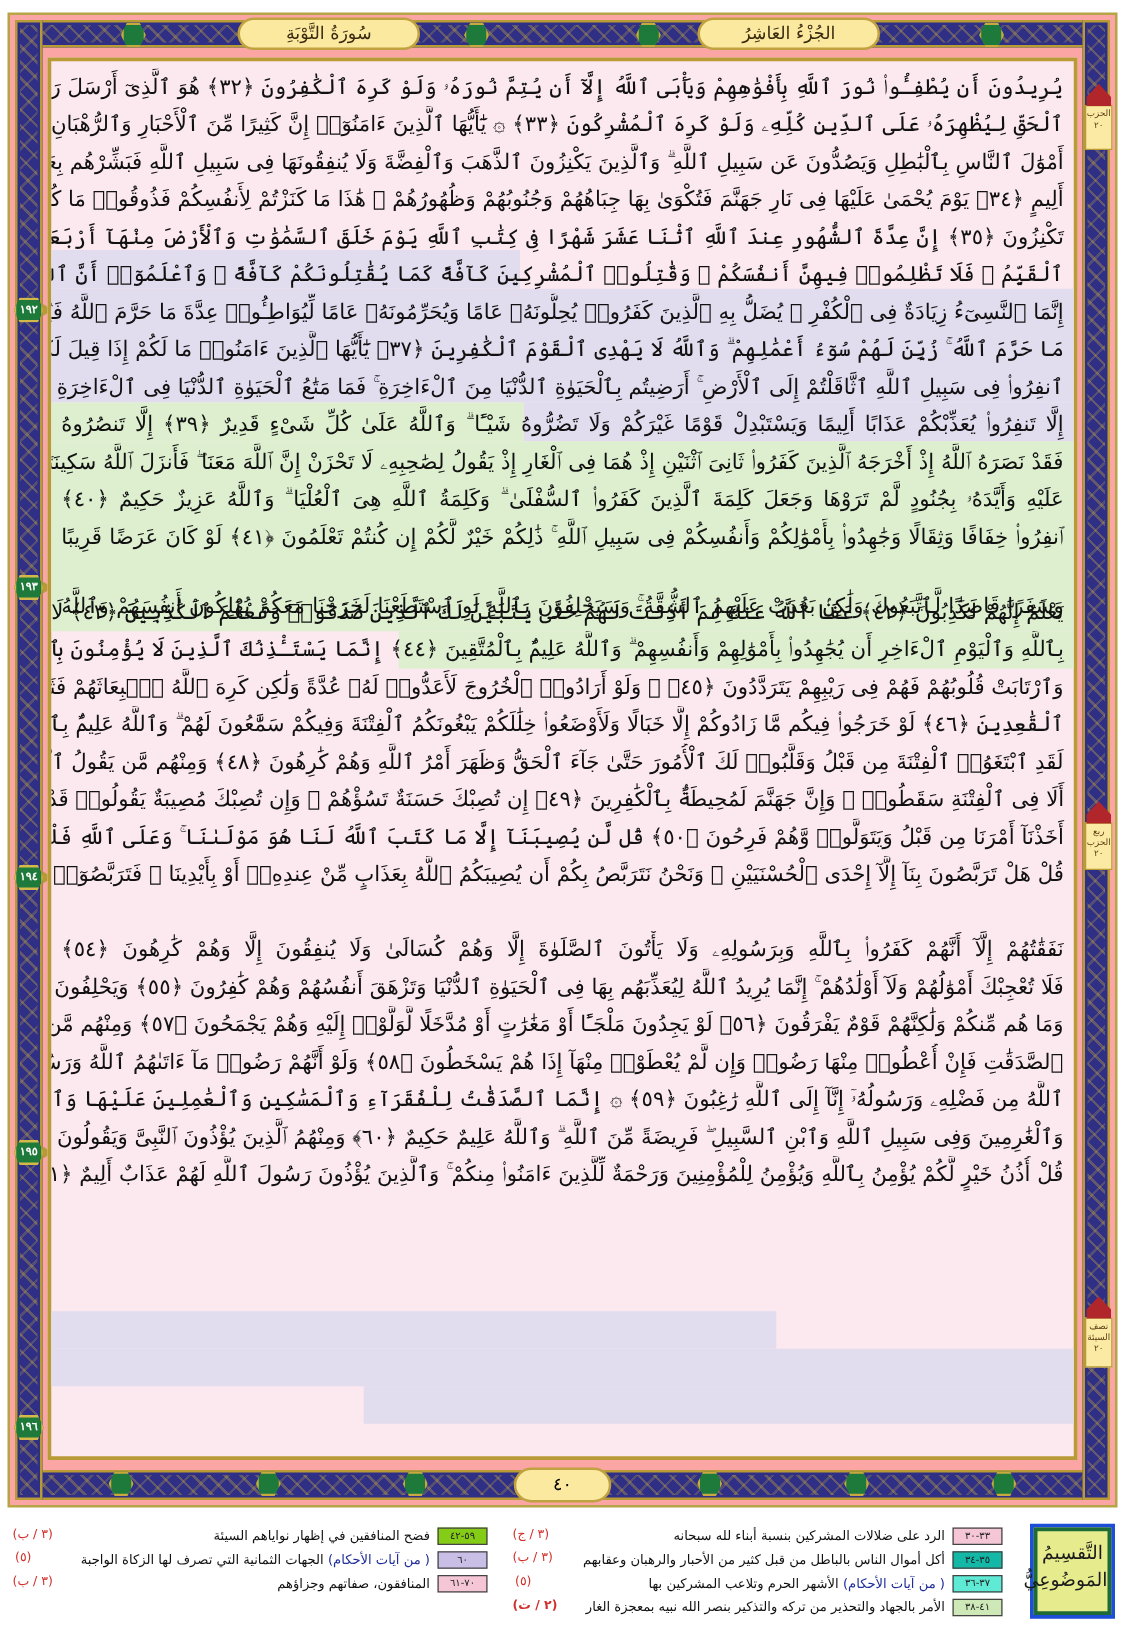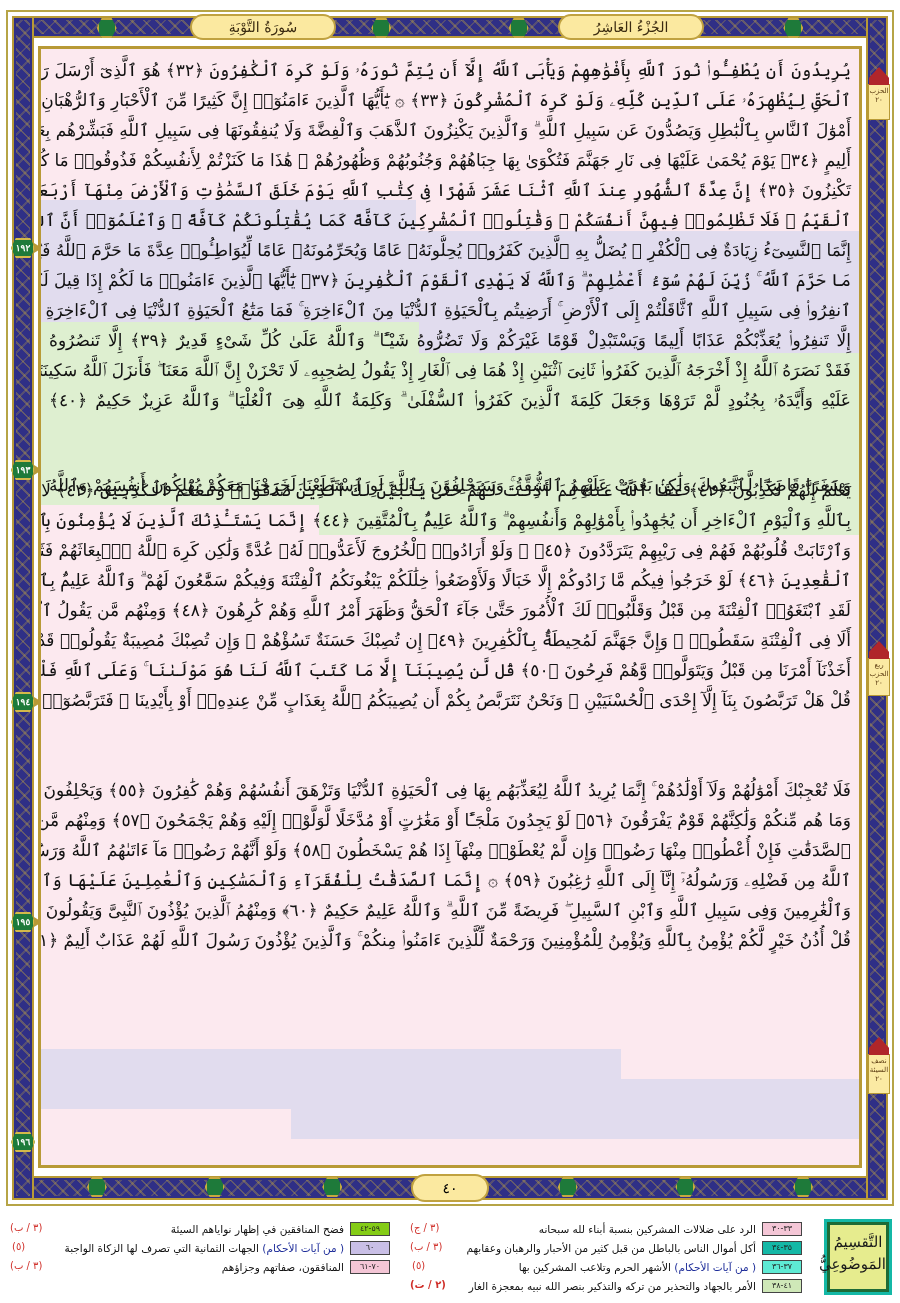--- a/index.html
+++ b/index.html
@@ -1,18 +1,18 @@
 <!DOCTYPE html>
 <html><head>
 <meta charset="utf-8">
 <style>
   html,body{margin:0;padding:0;background:#ffffff;}
   body{width:900px;height:1303px;position:relative;overflow:hidden;font-family:"DejaVu Serif",serif;}
   .page{position:absolute;left:6px;top:10px;width:888px;height:1196px;background:#b6a446;}
-  .frame-outer{position:absolute;left:2px;top:2px;right:2px;bottom:2px;background:#ffffff;}
+  .frame-outer{position:absolute;left:2px;top:2px;right:2px;bottom:2px;background:#fca5a5;}
   .band{position:absolute;background:#2f2f86;border:2px solid #b89a36;box-sizing:border-box;}
   .band-top{left:4px;right:4px;top:4px;height:22px;}
   .band-bot{left:4px;right:4px;bottom:4px;height:24px;}
   .band-left{left:4px;top:4px;bottom:4px;width:22px;}
   .band-right{right:4px;top:4px;bottom:4px;width:22px;}
   .band .vine{position:absolute;inset:2px;background:
       repeating-linear-gradient(45deg, rgba(200,170,60,.35) 0 2px, transparent 2px 9px),
       repeating-linear-gradient(-45deg, rgba(200,170,60,.25) 0 2px, transparent 2px 11px);}
   .hexes{position:absolute;display:flex;justify-content:space-around;align-items:center;}
   .hex{width:20px;height:20px;background:#1e7a3a;border:2px solid #c8a840;box-sizing:border-box;
@@ -31,21 +31,21 @@
         font-size:7px;text-align:center;color:#5a3a10;line-height:9px;padding-top:2px;direction:rtl;}
   .rmark .dome{position:absolute;top:-18px;left:0;width:20px;height:18px;background:#b0262a;
         clip-path:polygon(50% 0,100% 60%,100% 100%,0 100%,0 60%);}
   .lmark{position:absolute;left:3px;width:24px;height:20px;background:#1e7a3a;border:2px solid #d4b94a;box-sizing:border-box;
         color:#fff;font-size:9px;line-height:16px;text-align:center;font-weight:bold;
         clip-path:polygon(20% 0,80% 0,100% 50%,80% 100%,20% 100%,0 50%);}
   .pointer{position:absolute;left:26px;width:0;height:0;border-top:5px solid transparent;border-bottom:5px solid transparent;border-left:8px solid #b89a36;}
   .pagenum{position:absolute;left:50%;transform:translateX(-50%);bottom:2px;width:78px;height:28px;background:#fbe9a0;
       border:2px solid #c0a240;border-radius:14px;box-sizing:border-box;text-align:center;line-height:24px;font-size:14px;}
   .footer{position:absolute;left:0;top:1214px;width:900px;height:89px;direction:rtl;font-family:"DejaVu Sans",sans-serif;}
-  .tq-box{position:absolute;right:8px;top:5px;width:68px;height:76px;background:#14b8a6;padding:3px;box-sizing:border-box;}
+  .tq-box{position:absolute;right:8px;top:5px;width:68px;height:76px;background:#1d4ed8;padding:3px;box-sizing:border-box;}
   .tq-inner{width:100%;height:100%;border:3px solid #1e6b36;background:#e6ec8e;box-sizing:border-box;
       text-align:center;font-family:"DejaVu Serif",serif;font-size:15px;line-height:22px;color:#1a1a1a;padding-top:6px;}
   .tq-row{position:absolute;height:18px;display:flex;align-items:center;font-size:10.5px;color:#111;white-space:nowrap;}
   .rng{display:inline-block;width:38px;height:12px;border:1px solid #444;font-size:8px;line-height:12px;text-align:center;margin-left:6px;color:#222;}
   .note{color:#1f2e9a;}
   .ref{color:#d0302a;font-size:10px;position:absolute;}
 </style>
 </head>
 <body>
 
@@ -152,20 +152,23 @@
         </div>
       <div class="line" style="top:276px;">
           <span class="line-text">إِلَّا تَنفِرُوا۟ يُعَذِّبْكُمْ عَذَابًا أَلِيمًا وَيَسْتَبْدِلْ قَوْمًا غَيْرَكُمْ وَلَا تَضُرُّوهُ شَيْـًٔا ۗ وَٱللَّهُ عَلَىٰ كُلِّ شَىْءٍ قَدِيرٌ ﴿٣٩﴾ إِلَّا تَنصُرُوهُ</span>
         </div>
       <div class="line" style="top:306px;">
           <span class="line-text">فَقَدْ نَصَرَهُ ٱللَّهُ إِذْ أَخْرَجَهُ ٱلَّذِينَ كَفَرُوا۟ ثَانِىَ ٱثْنَيْنِ إِذْ هُمَا فِى ٱلْغَارِ إِذْ يَقُولُ لِصَٰحِبِهِۦ لَا تَحْزَنْ إِنَّ ٱللَّهَ مَعَنَا ۖ فَأَنزَلَ ٱللَّهُ سَكِينَتَهُۥ</span>
         </div>
       <div class="line" style="top:336px;">
           <span class="line-text">عَلَيْهِ وَأَيَّدَهُۥ بِجُنُودٍ لَّمْ تَرَوْهَا وَجَعَلَ كَلِمَةَ ٱلَّذِينَ كَفَرُوا۟ ٱلسُّفْلَىٰ ۗ وَكَلِمَةُ ٱللَّهِ هِىَ ٱلْعُلْيَا ۗ وَٱللَّهُ عَزِيزٌ حَكِيمٌ ﴿٤٠﴾</span>
         </div>
+      <div class="line" style="top:366px;">
+          <span class="line-text">ٱنفِرُوا۟ خِفَافًا وَثِقَالًا وَجَٰهِدُوا۟ بِأَمْوَٰلِكُمْ وَأَنفُسِكُمْ فِى سَبِيلِ ٱللَّهِ ۚ ذَٰلِكُمْ خَيْرٌ لَّكُمْ إِن كُنتُمْ تَعْلَمُونَ ﴿٤١﴾ لَوْ كَانَ عَرَضًا قَرِيبًا</span>
+        </div>
       <div class="line" style="top:396px;margin-top:25px;">
           <span class="line-text">وَسَفَرًا قَاصِدًا لَّٱتَّبَعُوكَ وَلَٰكِنۢ بَعُدَتْ عَلَيْهِمُ ٱلشُّقَّةُ ۚ وَسَيَحْلِفُونَ بِٱللَّهِ لَوِ ٱسْتَطَعْنَا لَخَرَجْنَا مَعَكُمْ يُهْلِكُونَ أَنفُسَهُمْ وَٱللَّهُ</span>
         </div>
       <div class="line" style="top:426px;">
           <span class="line-text">يَعْلَمُ إِنَّهُمْ لَكَٰذِبُونَ ﴿٤٢﴾ عَفَا ٱللَّهُ عَنكَ لِمَ أَذِنتَ لَهُمْ حَتَّىٰ يَتَبَيَّنَ لَكَ ٱلَّذِينَ صَدَقُوا۟ وَتَعْلَمَ ٱلْكَٰذِبِينَ ﴿٤٣﴾ لَا يَسْتَـْٔذِنُكَ ٱلَّذِينَ يُؤْمِنُونَ</span>
         </div>
       <div class="line" style="top:456px;">
           <span class="line-text">بِٱللَّهِ وَٱلْيَوْمِ ٱلْءَاخِرِ أَن يُجَٰهِدُوا۟ بِأَمْوَٰلِهِمْ وَأَنفُسِهِمْ ۗ وَٱللَّهُ عَلِيمٌۢ بِٱلْمُتَّقِينَ ﴿٤٤﴾ إِنَّمَا يَسْتَـْٔذِنُكَ ٱلَّذِينَ لَا يُؤْمِنُونَ بِٱللَّهِ وَٱلْيَوْمِ ٱلْءَاخِرِ</span>
         </div>
       <div class="line" style="top:486px;">
@@ -178,20 +181,23 @@
           <span class="line-text">لَقَدِ ٱبْتَغَوُا۟ ٱلْفِتْنَةَ مِن قَبْلُ وَقَلَّبُوا۟ لَكَ ٱلْأُمُورَ حَتَّىٰ جَآءَ ٱلْحَقُّ وَظَهَرَ أَمْرُ ٱللَّهِ وَهُمْ كَٰرِهُونَ ﴿٤٨﴾ وَمِنْهُم مَّن يَقُولُ ٱئْذَن لِّى وَلَا تَفْتِنِّىٓ</span>
         </div>
       <div class="line" style="top:576px;">
           <span class="line-text">أَلَا فِى ٱلْفِتْنَةِ سَقَطُوا۟ ۗ وَإِنَّ جَهَنَّمَ لَمُحِيطَةٌۢ بِٱلْكَٰفِرِينَ ﴿٤٩﴾ إِن تُصِبْكَ حَسَنَةٌ تَسُؤْهُمْ ۖ وَإِن تُصِبْكَ مُصِيبَةٌ يَقُولُوا۟ قَدْ</span>
         </div>
       <div class="line" style="top:606px;">
           <span class="line-text">أَخَذْنَآ أَمْرَنَا مِن قَبْلُ وَيَتَوَلَّوا۟ وَّهُمْ فَرِحُونَ ﴿٥٠﴾ قُل لَّن يُصِيبَنَآ إِلَّا مَا كَتَبَ ٱللَّهُ لَنَا هُوَ مَوْلَىٰنَا ۚ وَعَلَى ٱللَّهِ فَلْيَتَوَكَّلِ ٱلْمُؤْمِنُونَ ﴿٥١﴾</span>
         </div>
       <div class="line" style="top:636px;">
           <span class="line-text">قُلْ هَلْ تَرَبَّصُونَ بِنَآ إِلَّآ إِحْدَى ٱلْحُسْنَيَيْنِ ۖ وَنَحْنُ نَتَرَبَّصُ بِكُمْ أَن يُصِيبَكُمُ ٱللَّهُ بِعَذَابٍ مِّنْ عِندِهِۦٓ أَوْ بِأَيْدِينَا ۖ فَتَرَبَّصُوٓا۟ إِنَّا مَعَكُم</span>
+        </div>
+      <div class="line" style="top:696px;">
+          <span class="line-text">نَفَقَٰتُهُمْ إِلَّآ أَنَّهُمْ كَفَرُوا۟ بِٱللَّهِ وَبِرَسُولِهِۦ وَلَا يَأْتُونَ ٱلصَّلَوٰةَ إِلَّا وَهُمْ كُسَالَىٰ وَلَا يُنفِقُونَ إِلَّا وَهُمْ كَٰرِهُونَ ﴿٥٤﴾</span>
         </div>
       <div class="line" style="top:726px;">
           <span class="line-text">فَلَا تُعْجِبْكَ أَمْوَٰلُهُمْ وَلَآ أَوْلَٰدُهُمْ ۚ إِنَّمَا يُرِيدُ ٱللَّهُ لِيُعَذِّبَهُم بِهَا فِى ٱلْحَيَوٰةِ ٱلدُّنْيَا وَتَزْهَقَ أَنفُسُهُمْ وَهُمْ كَٰفِرُونَ ﴿٥٥﴾ وَيَحْلِفُونَ بِٱللَّهِ إِنَّهُمْ لَمِنكُمْ</span>
         </div>
       <div class="line" style="top:756px;">
           <span class="line-text">وَمَا هُم مِّنكُمْ وَلَٰكِنَّهُمْ قَوْمٌ يَفْرَقُونَ ﴿٥٦﴾ لَوْ يَجِدُونَ مَلْجَـًٔا أَوْ مَغَٰرَٰتٍ أَوْ مُدَّخَلًا لَّوَلَّوْا۟ إِلَيْهِ وَهُمْ يَجْمَحُونَ ﴿٥٧﴾ وَمِنْهُم مَّن يَلْمِزُكَ فِى</span>
         </div>
       <div class="line" style="top:786px;">
           <span class="line-text">ٱلصَّدَقَٰتِ فَإِنْ أُعْطُوا۟ مِنْهَا رَضُوا۟ وَإِن لَّمْ يُعْطَوْا۟ مِنْهَآ إِذَا هُمْ يَسْخَطُونَ ﴿٥٨﴾ وَلَوْ أَنَّهُمْ رَضُوا۟ مَآ ءَاتَىٰهُمُ ٱللَّهُ وَرَسُولُهُۥ وَقَالُوا۟ حَسْبُنَا ٱللَّهُ سَيُؤْتِينَا</span>
         </div>

